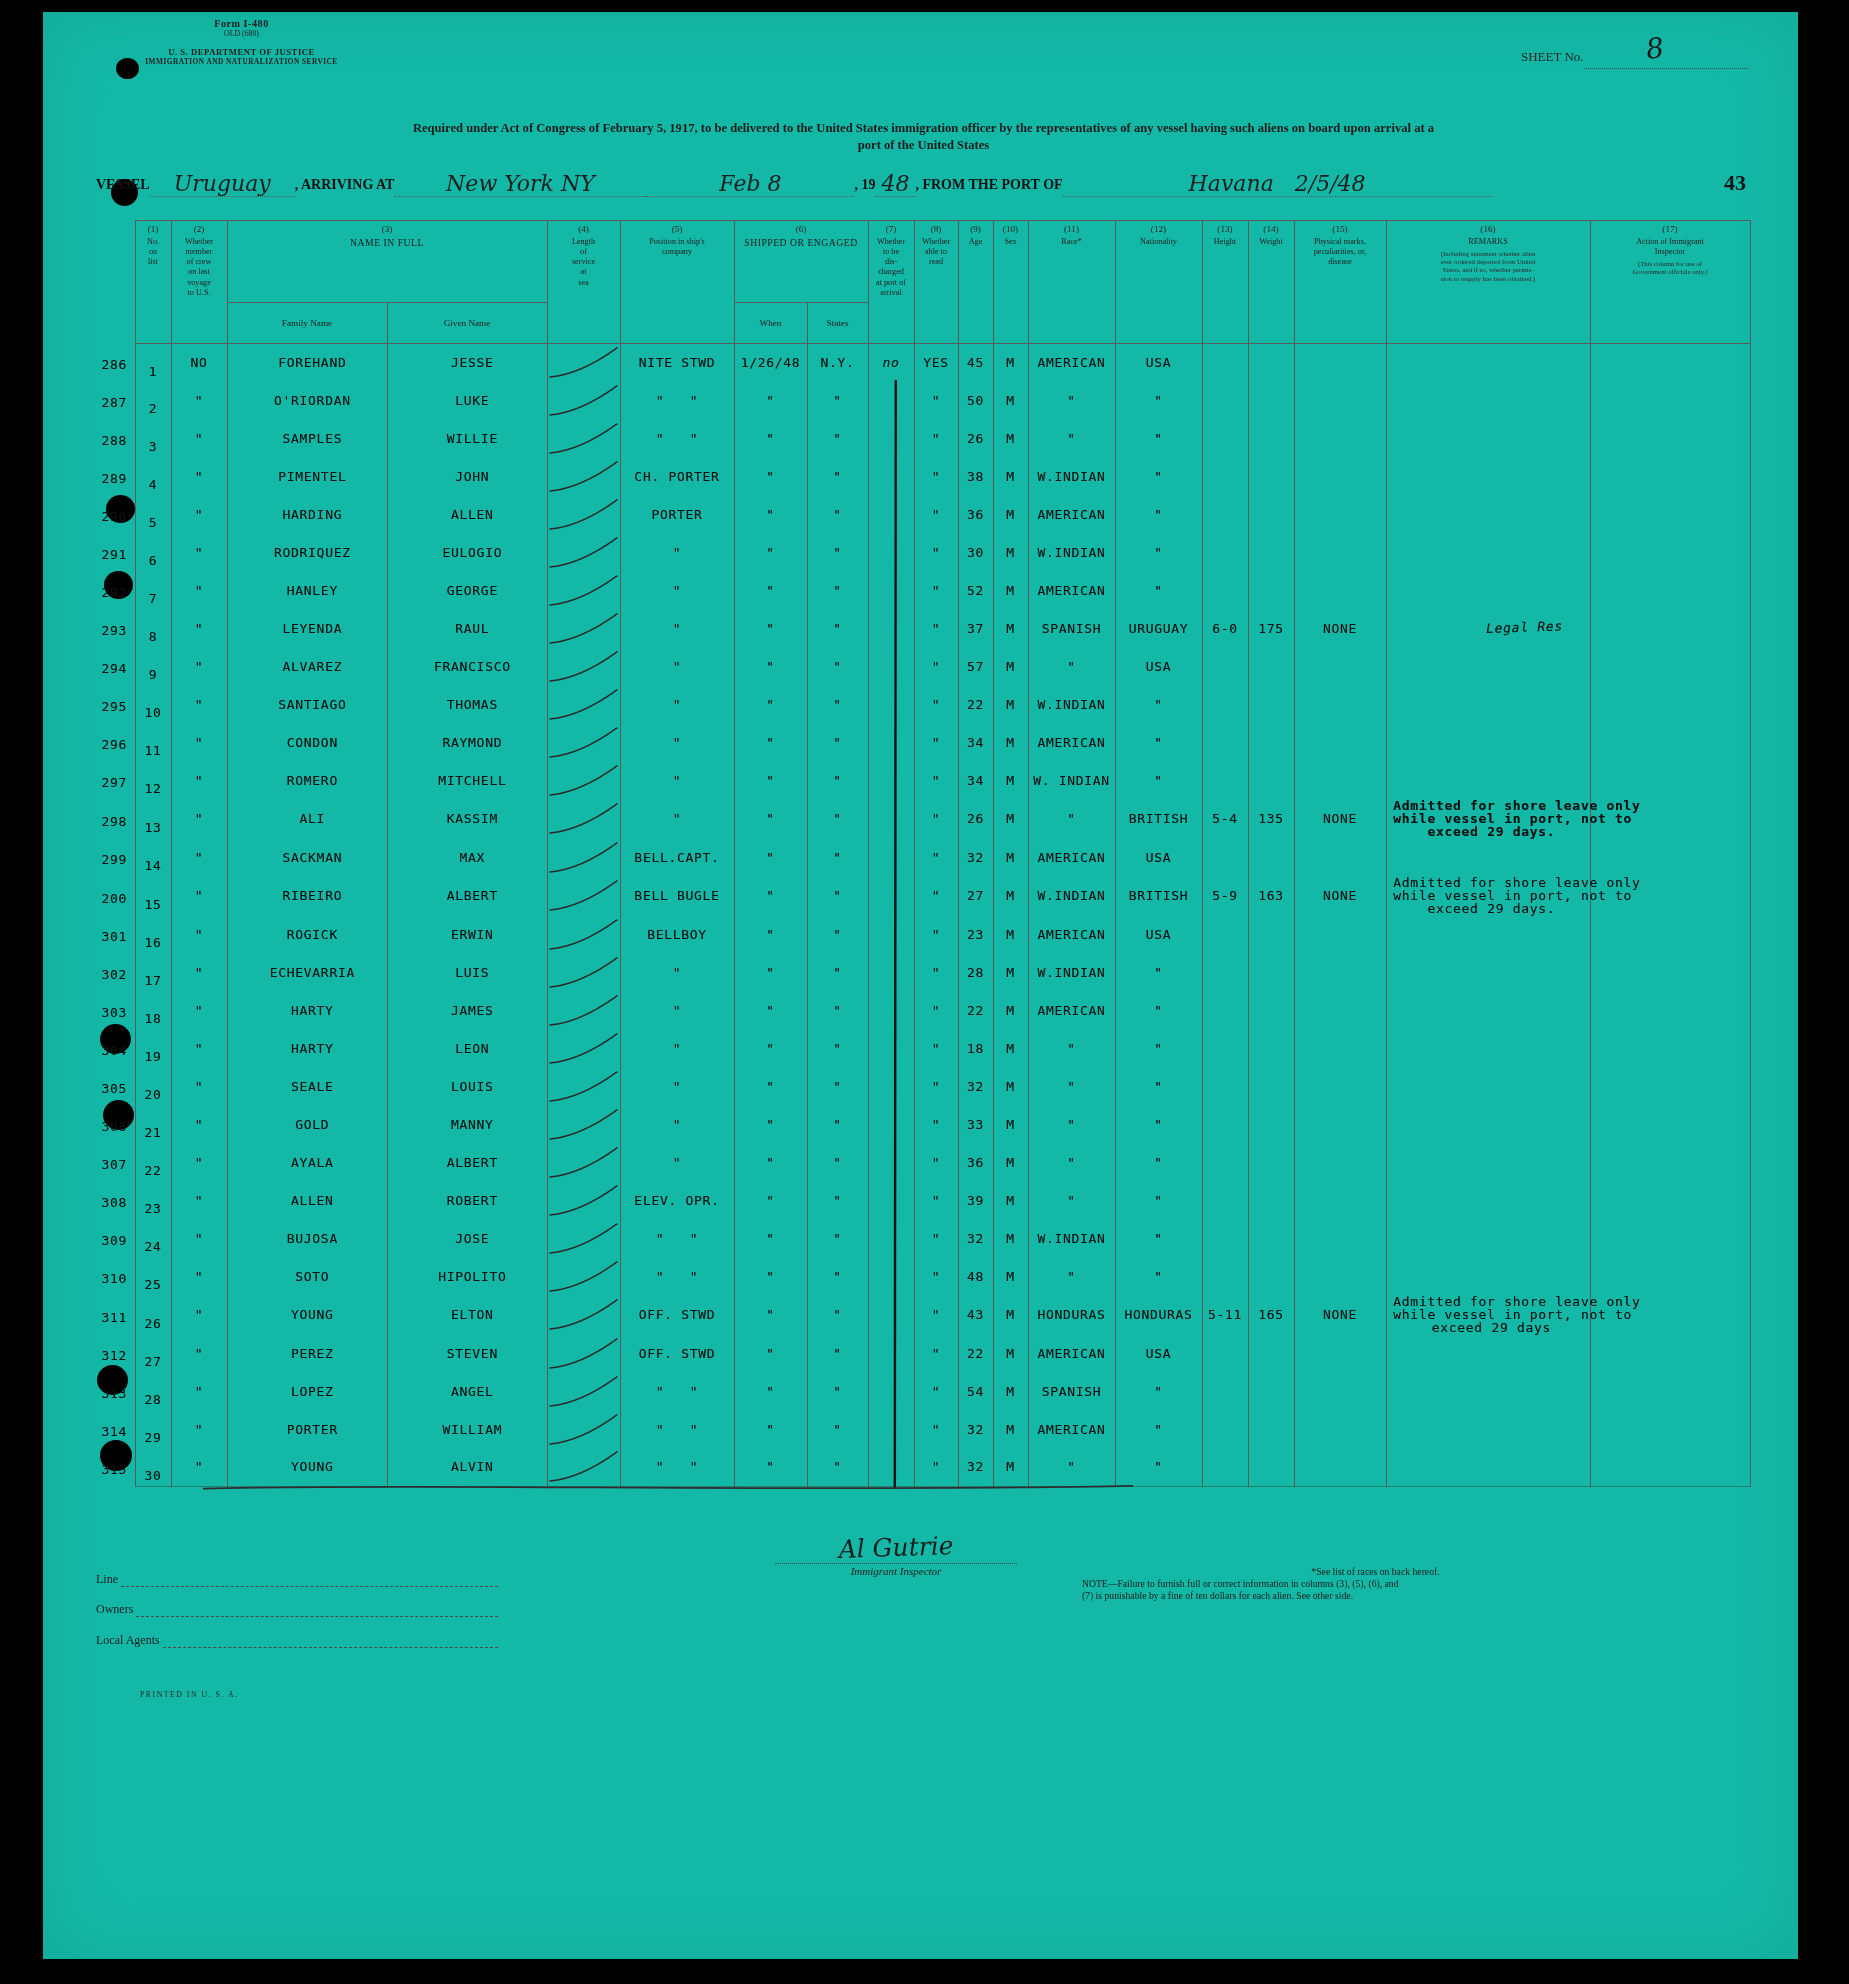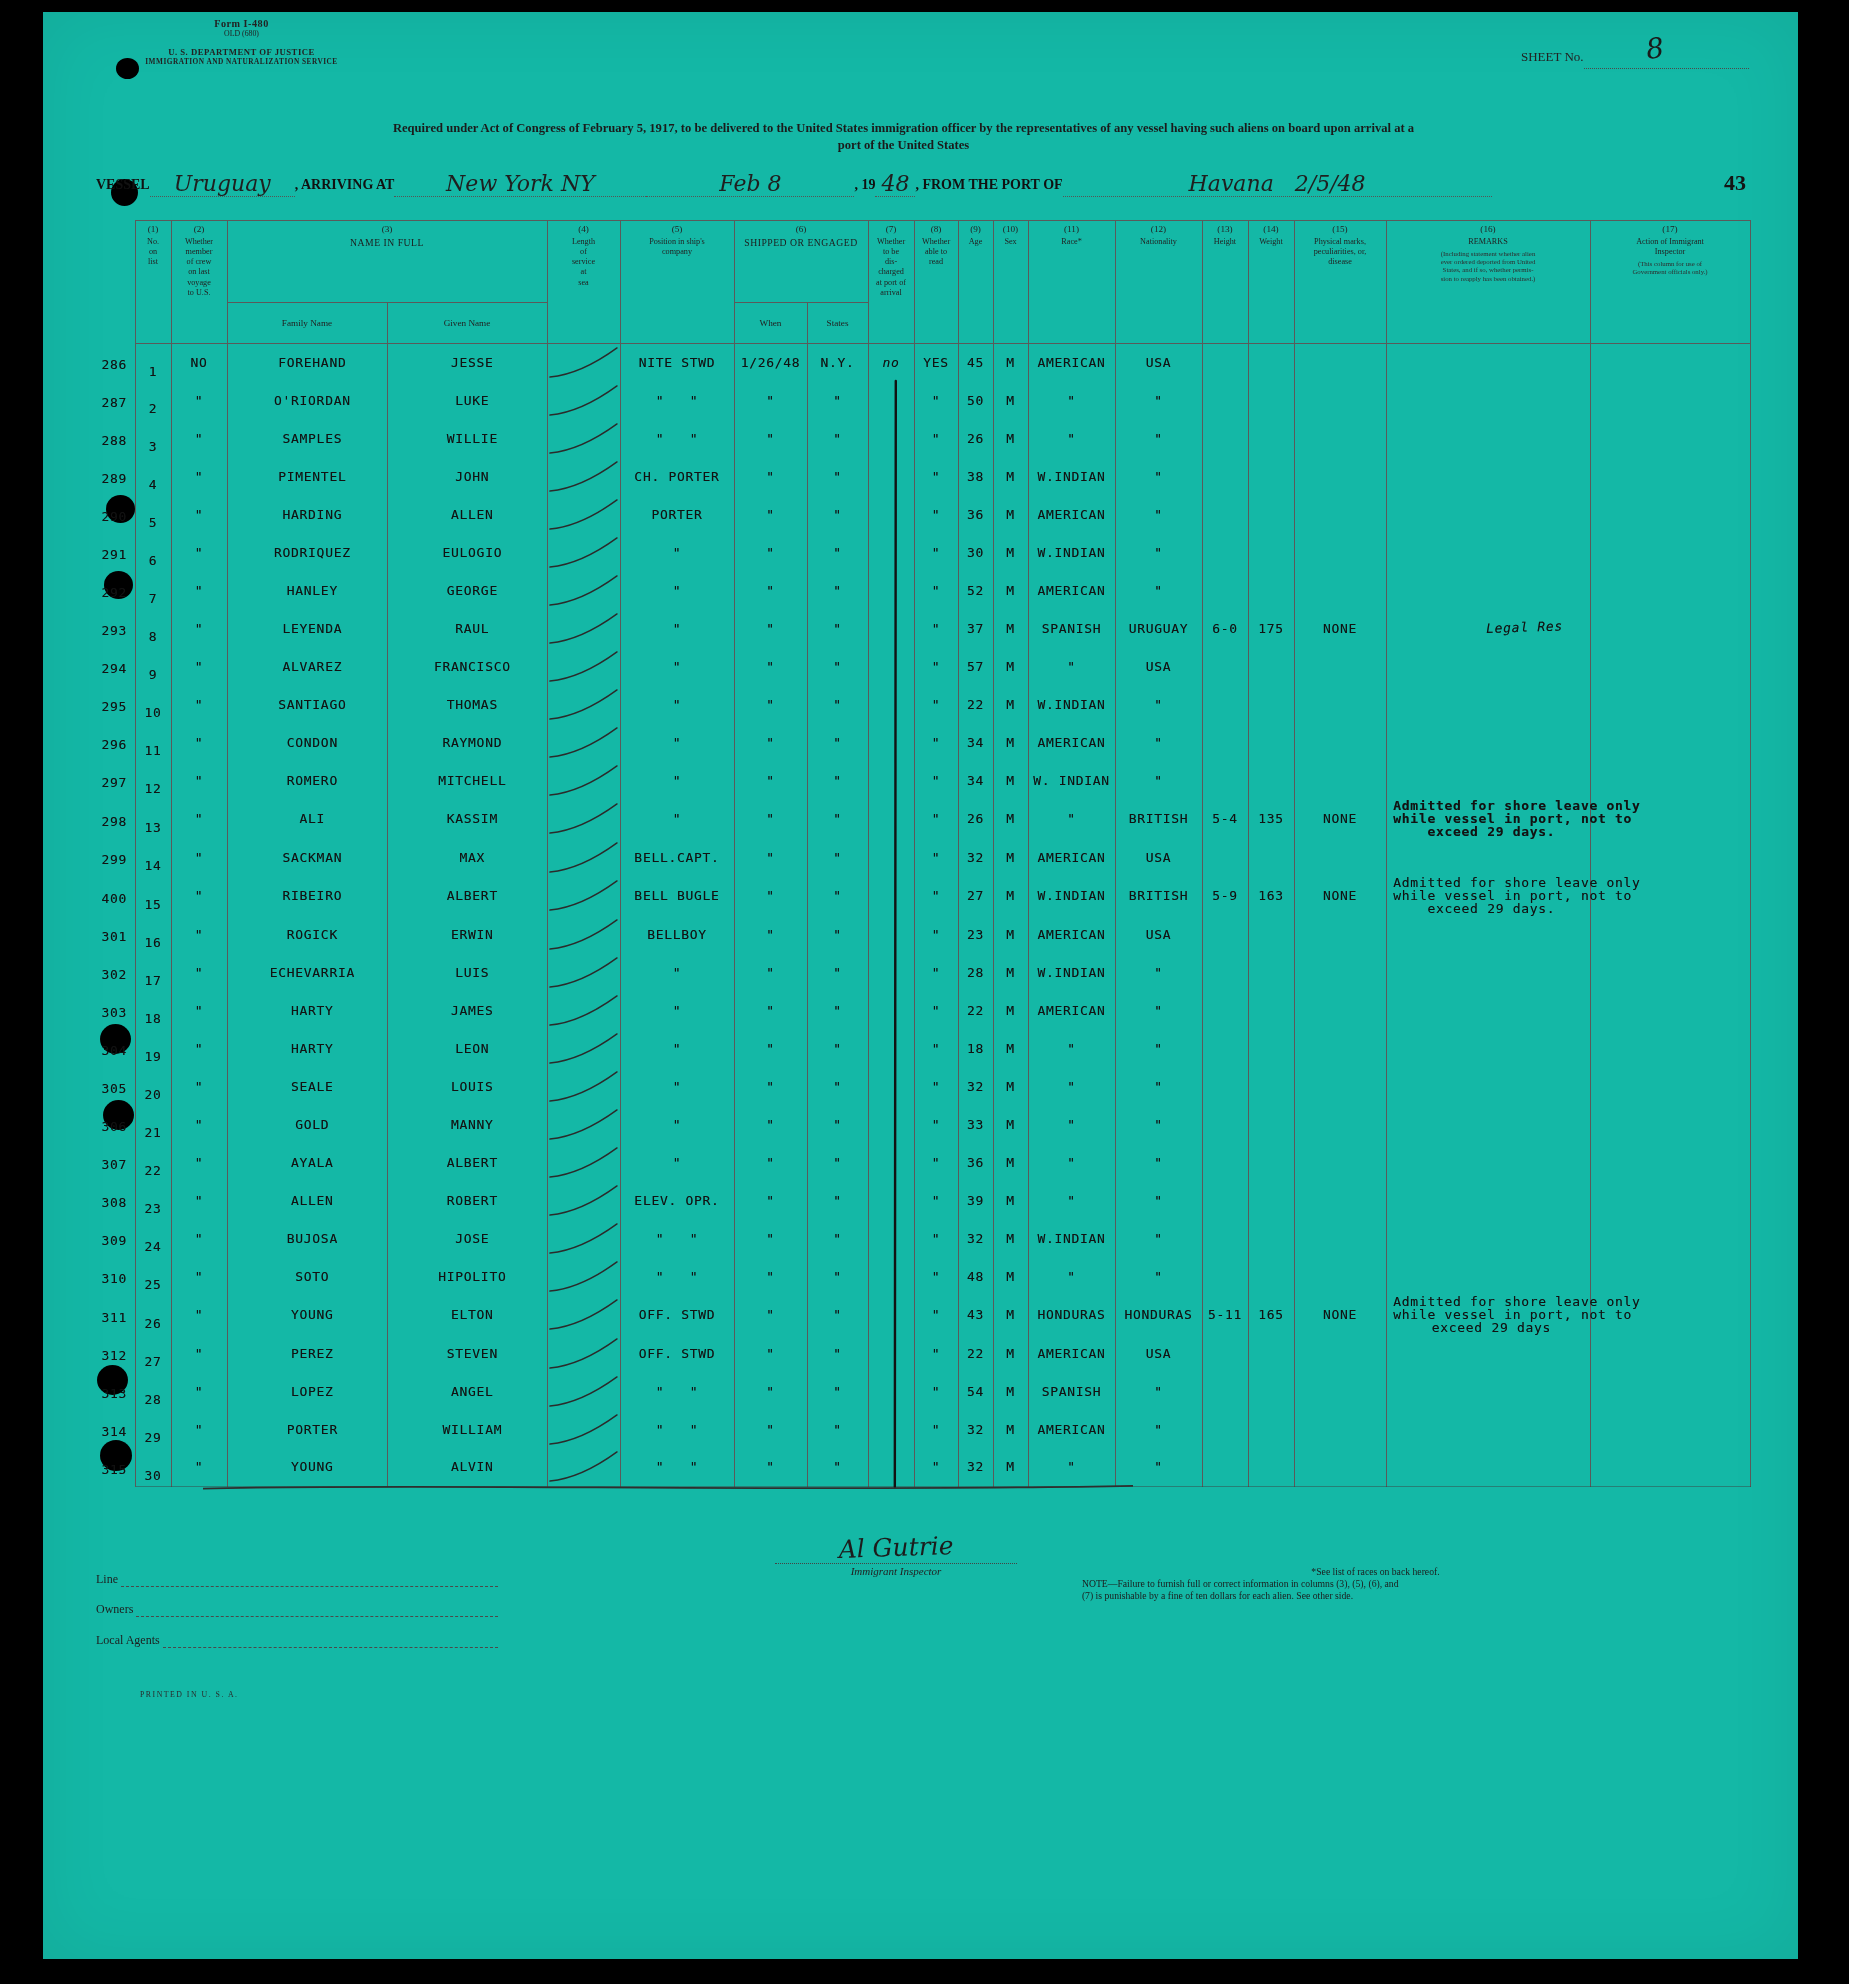--- a/index.html
+++ b/index.html
@@ -20,21 +20,21 @@
 
   
   .sheet-block { position:absolute; left:1478px; top:23px; width:228px; display:flex; align-items:flex-end; }
   .sheet-label { font-size:13px; color:#222; padding-bottom:3.9px; white-space:pre; }
   .sheet-line { flex:1; border-bottom:1.5px dotted #4a4a4a; position:relative; height:34px; }
   .sheet-value { position:absolute; left:38%; bottom:2.9px; font-family:"DejaVu Serif",serif; font-style:italic;
                  font-size:28px; color:#1a1a1a; transform:rotate(-7deg); }
 
   .doc-title { position:absolute; top:61px; left:0; width:100%; text-align:center;
                font-size:27px; font-weight:bold; letter-spacing:1.5px; word-spacing:4.8px; color:#0e0e0e; }
-  .doc-subtitle { position:absolute; top:108px; left:158px; width:1405px; text-align:center;
+  .doc-subtitle { position:absolute; top:108px; left:178px; width:1405px; text-align:center;
                   font-weight:bold; font-size:12.6px; line-height:17.4px; color:#1b1b1b; }
 
   
   .vessel-row { position:absolute; top:158px; left:53px; width:1650px; display:flex; align-items:flex-end; color:#111; }
   .vlabel { font-weight:bold; font-size:14px; padding-bottom:3.9px; white-space:pre; }
   .vslot { border-bottom:1.5px dotted #555; text-align:center; }
   .hw { font-family:"DejaVu Serif",serif; font-style:italic; font-size:22px; line-height:25px; color:#1f1f1f; white-space:pre; }
   .slot-vessel { width:145px; } .slot-arriving { width:252px; } .slot-date { width:208px; }
   .slot-year { width:40px; } .slot-port { width:429px; }
   .page-stamp { margin-left:auto; font-size:22px; font-weight:bold; color:#141414; padding-bottom:1px; }
@@ -605,21 +605,21 @@
           <td>M</td>
           <td>AMERICAN</td>
           <td>USA</td>
           <td></td>
           <td></td>
           <td></td>
           <td class="c-rem"></td>
           <td class="c-act"></td>
         </tr>
         <tr>
-          <td class="c-stamp">400</td>
+          <td class="c-stamp">200</td>
           <td class="c-no">15</td>
           <td>"</td>
           <td class="c-left">RIBEIRO</td>
           <td class="c-left">ALBERT</td>
           <td class="c-len"><svg class="slash" width="71" height="34" viewBox="0 0 146 70">
               <path d="M4 64 C 48 60, 98 36, 142 4" fill="none" stroke="#2b2b2b" stroke-width="3" stroke-linecap="round"></path>
             </svg></td>
           <td>BELL BUGLE</td>
           <td>"</td>
           <td>"</td>

